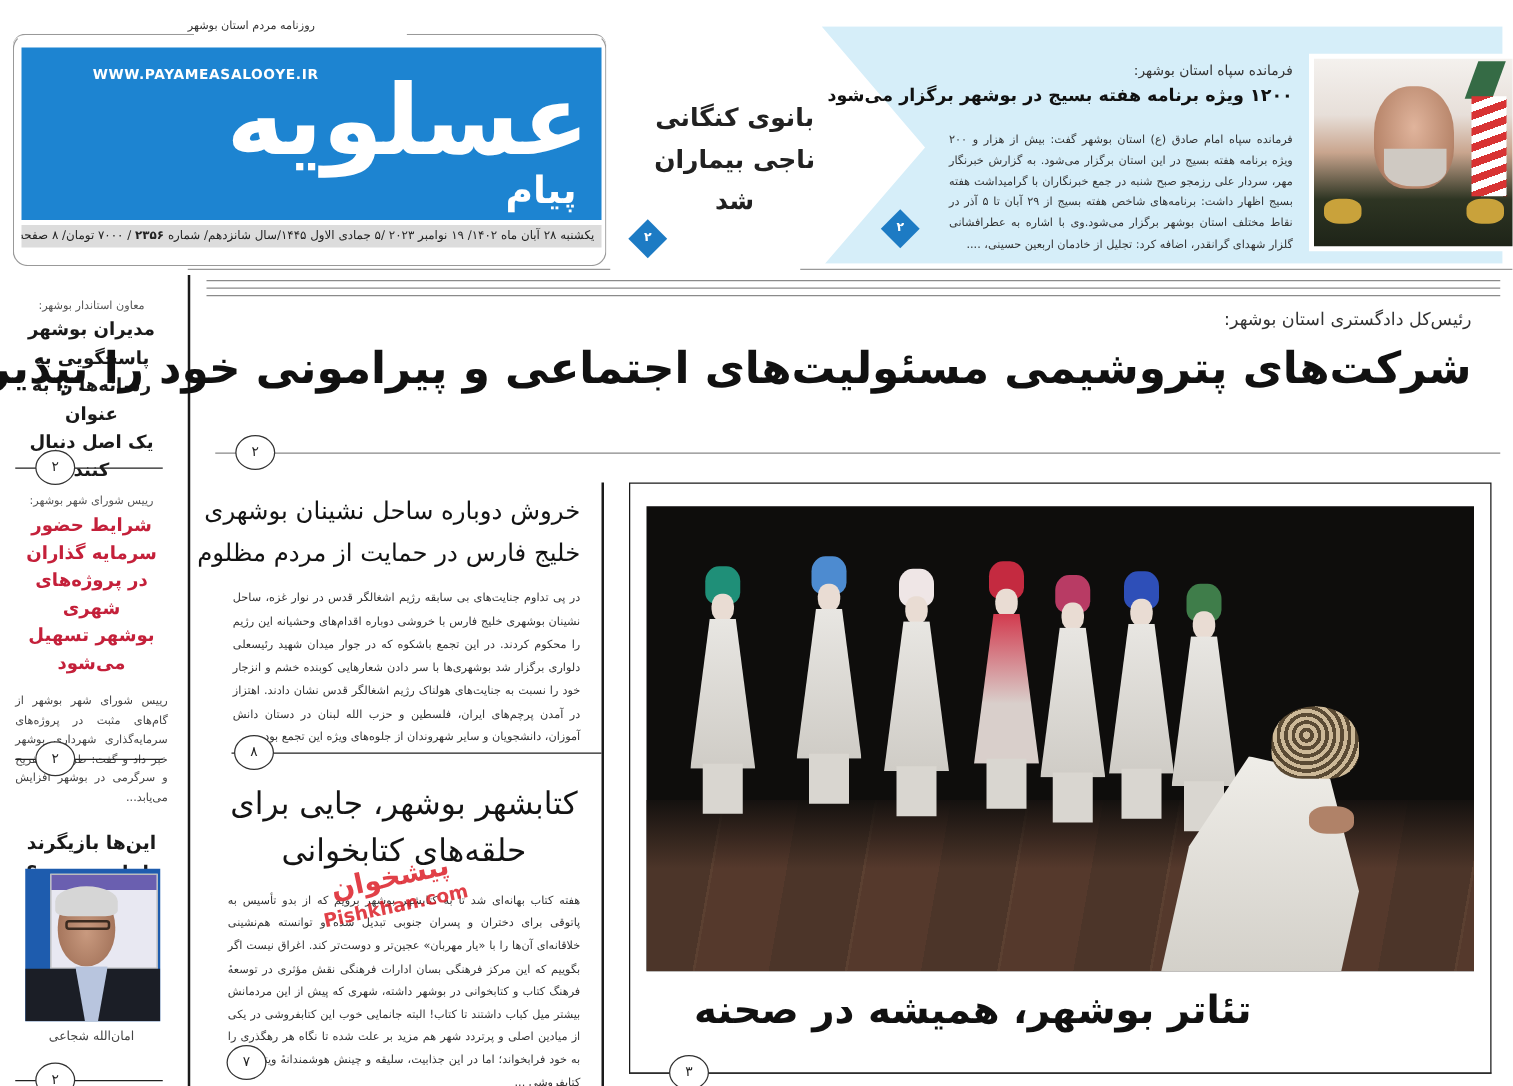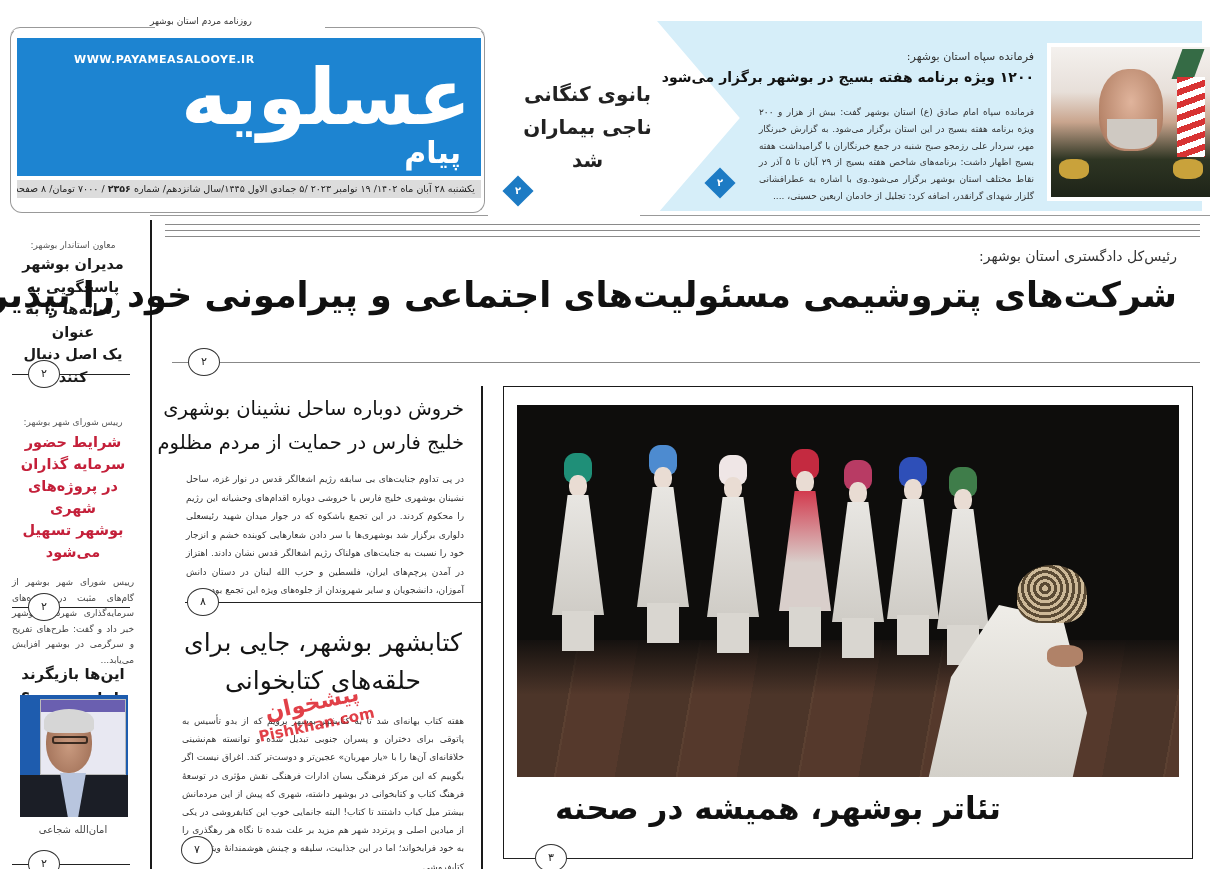--- a/index.html
+++ b/index.html
@@ -150,21 +150,21 @@
     <div>مدیران بوشهر</div>
     <div>پاسخگویی به</div>
     <div>رسانه‌ها را به عنوان</div>
     <div>یک اصل دنبال کنند</div>
   </div>
 </div>
 <div class="pageref" style="left:12px; top:374px; width:118px;">
   <div class="circ" style="left:16px;">۲</div>
 </div>
 
-<div class="abs lc" style="top:396px;margin-top:21px;">
+<div class="abs lc" style="top:396px;">
   <div class="lc-kicker">رییس شورای شهر بوشهر:</div>
   <div class="lc-title red" style="margin-top:4px; line-height:22px;">
     <div>شرایط حضور</div>
     <div>سرمایه گذاران</div>
     <div>در پروژه‌های شهری</div>
     <div>بوشهر تسهیل می‌شود</div>
   </div>
   <div class="lc-body" style="margin-top:12px; padding:0 4px;">رییس شورای شهر بوشهر از گام‌های مثبت در پروژه‌های سرمایه‌گذاری شهرداری بوشهر خبر داد و گفت: طرح‌های تفریح و سرگرمی در بوشهر افزایش می‌یابد...</div>
 </div>
 <div class="pageref" style="left:12px; top:607px; width:118px;">

